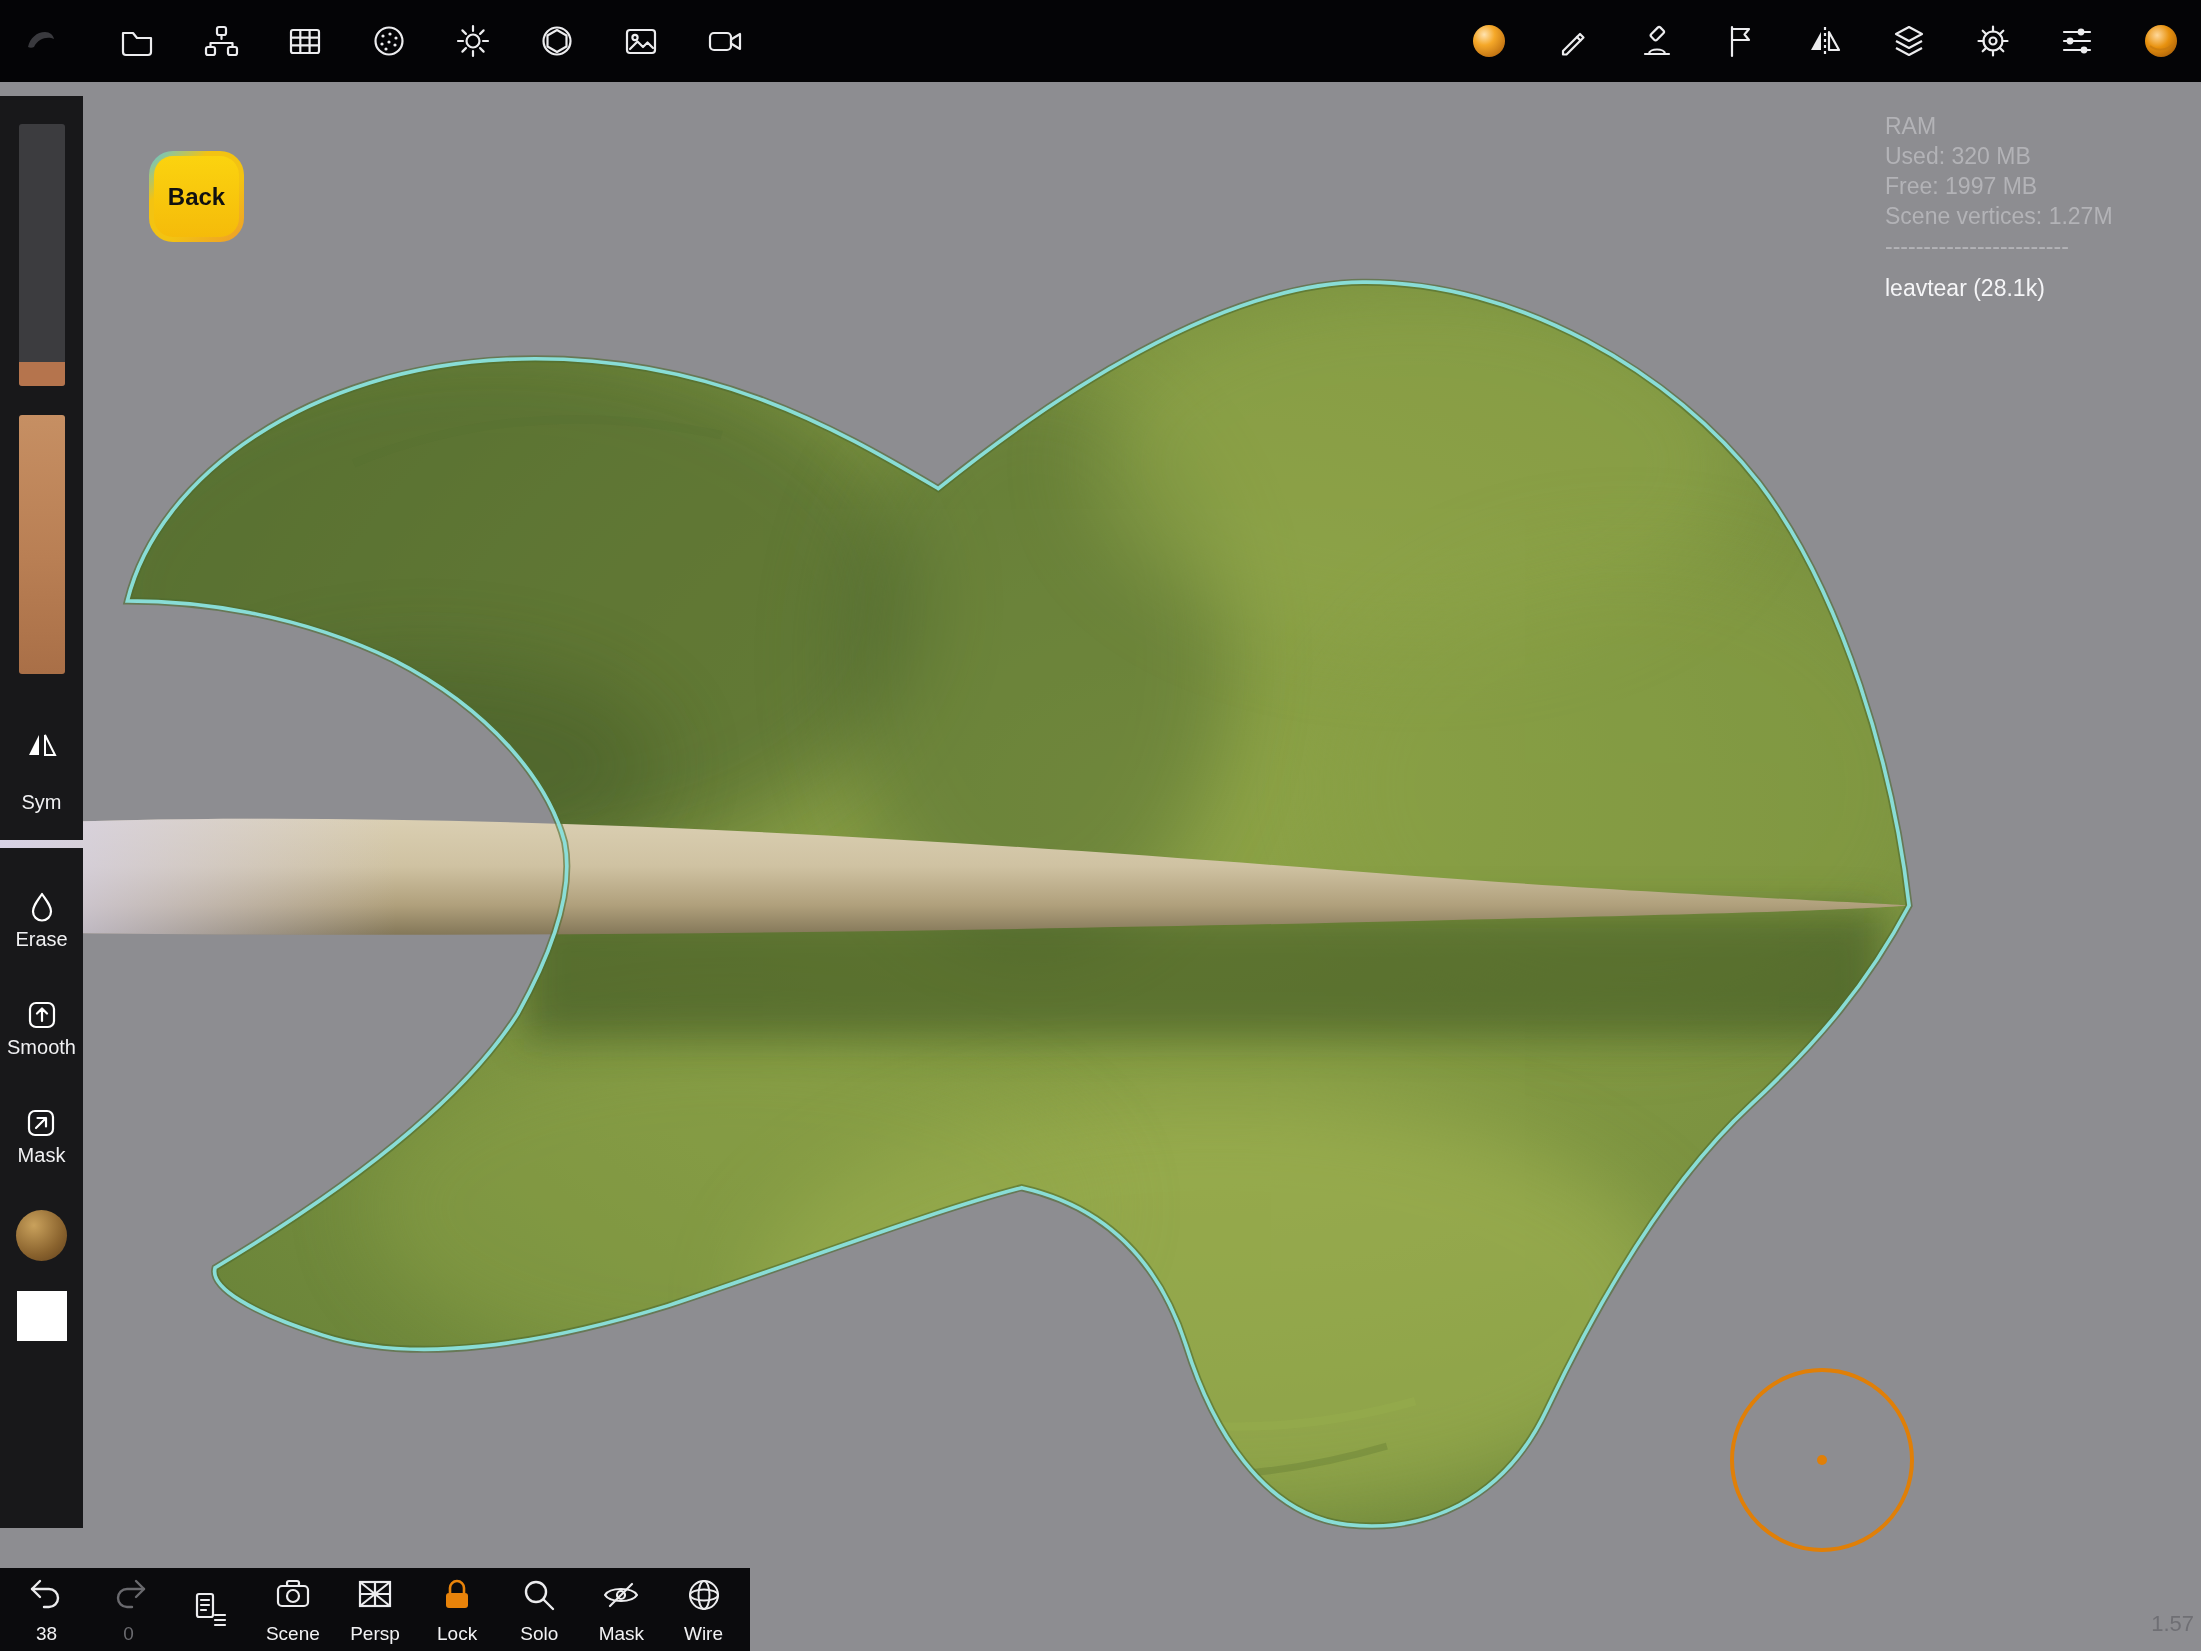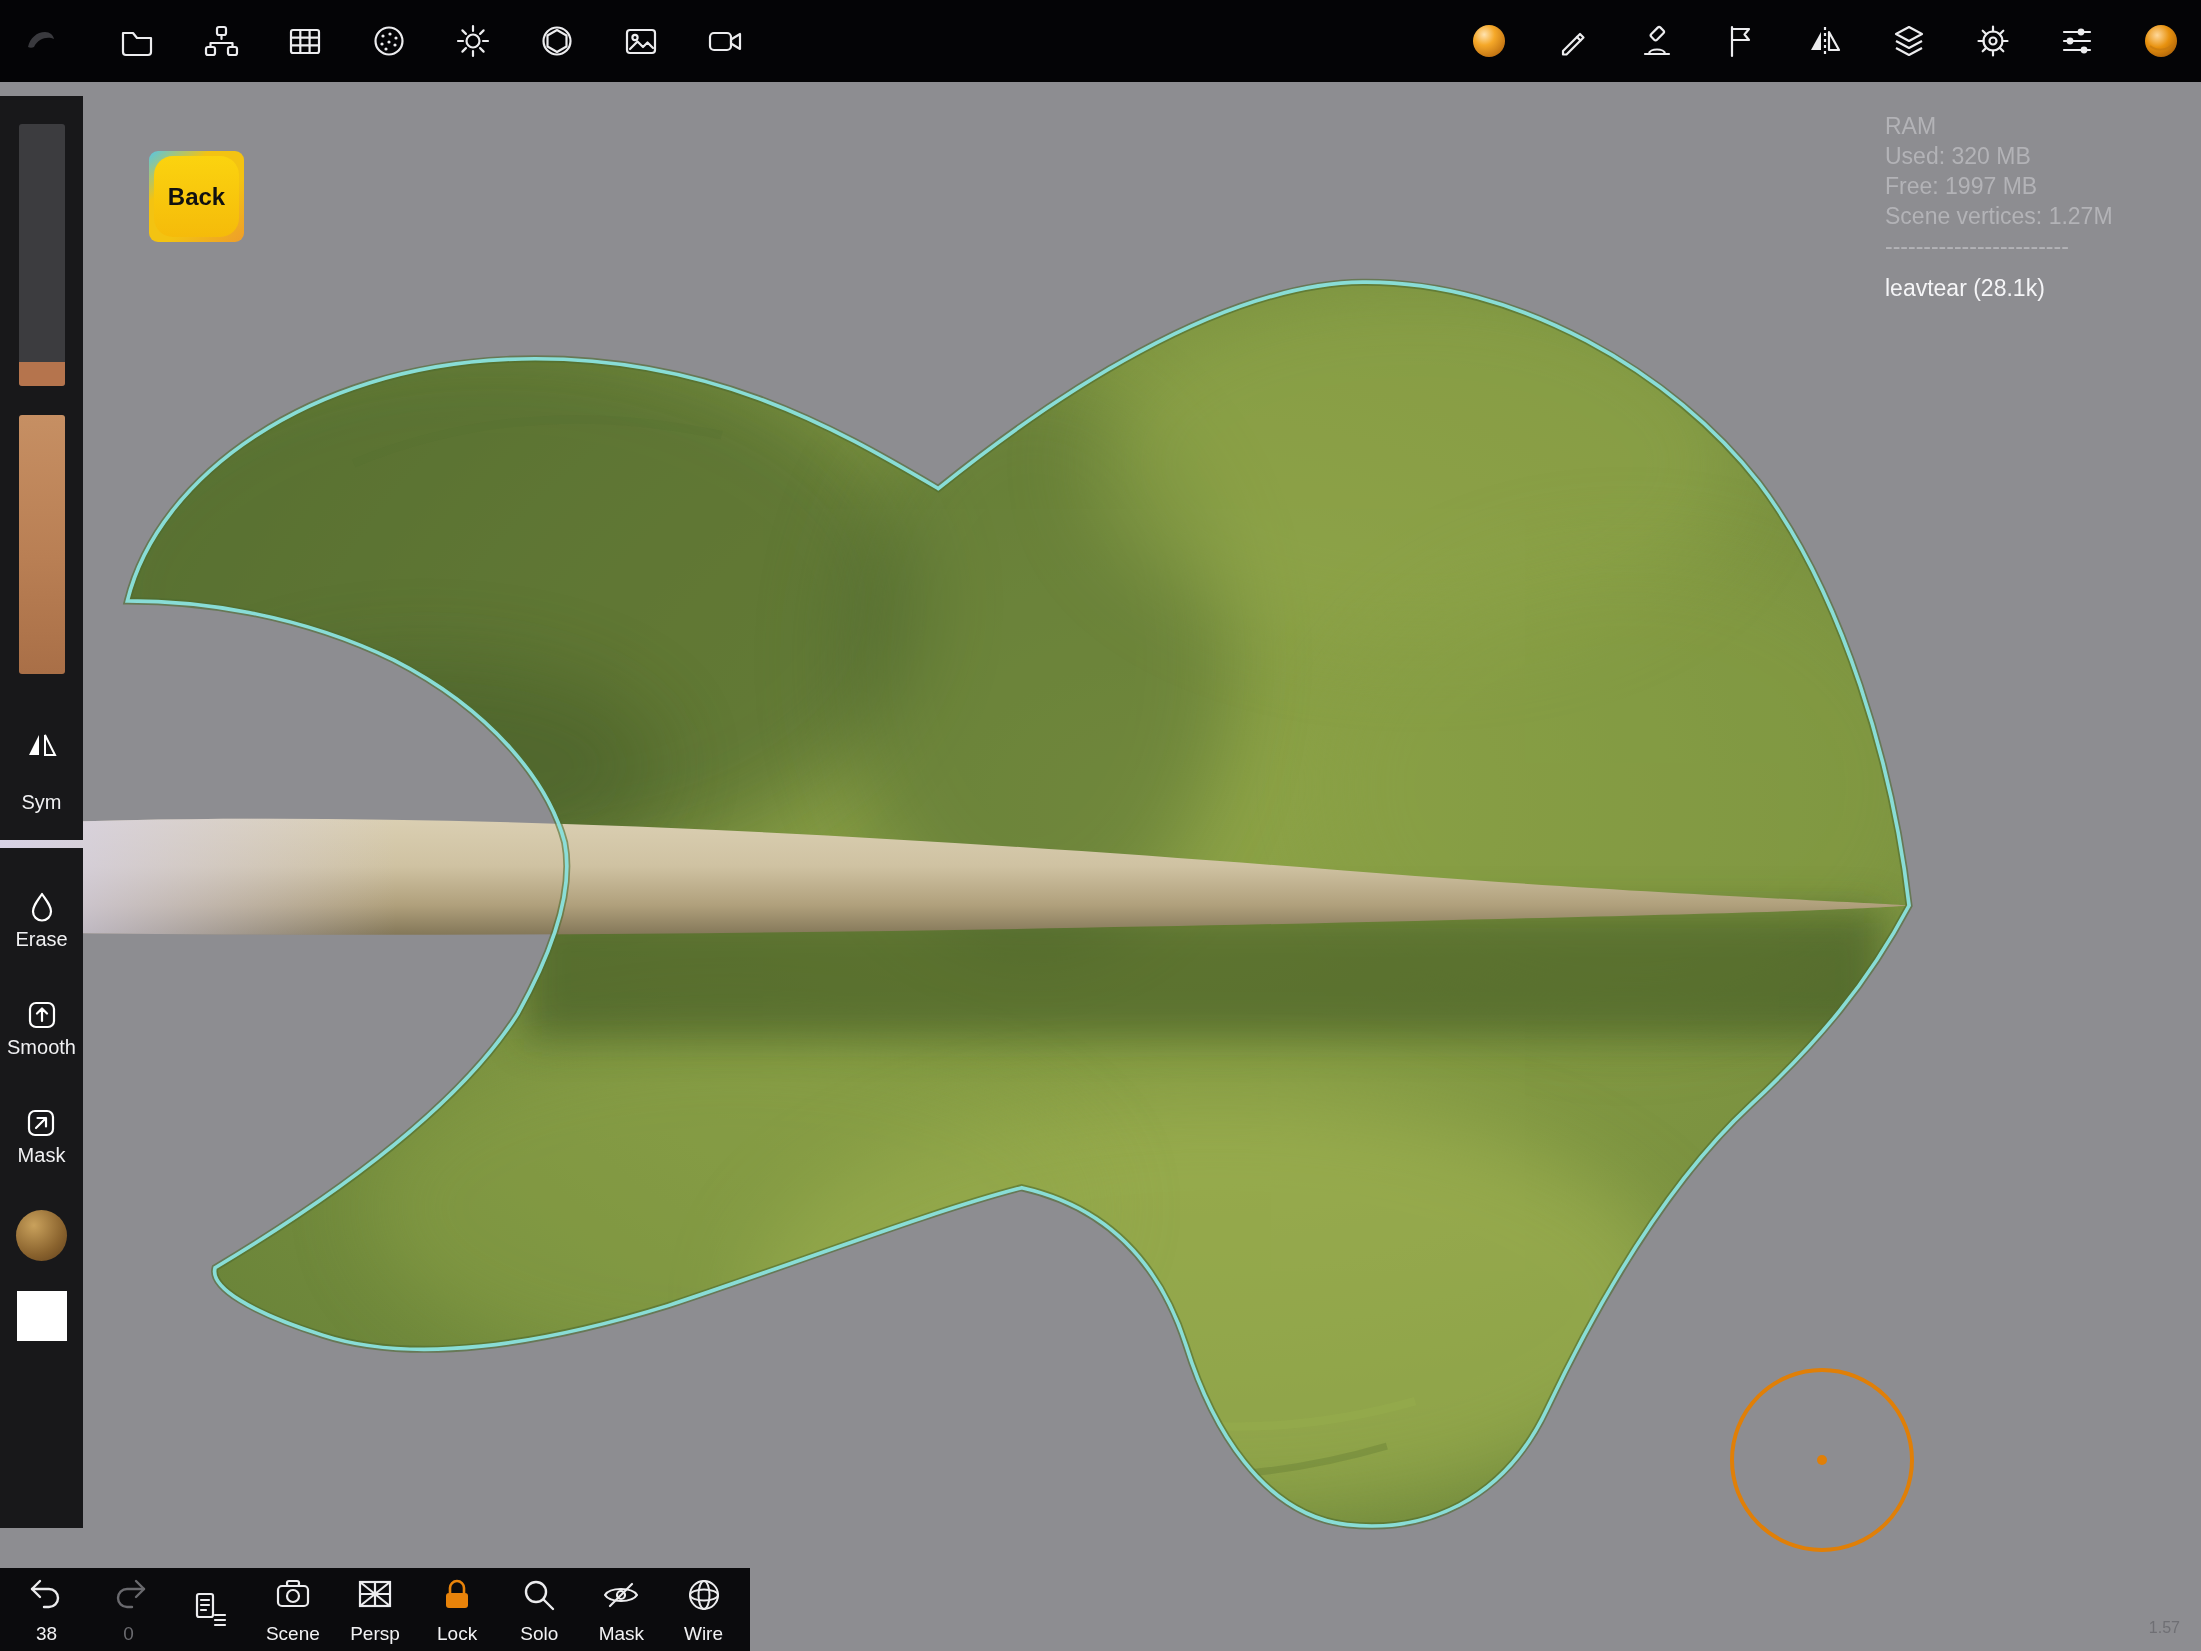--- a/index.html
+++ b/index.html
@@ -39,21 +39,21 @@
   .gap48{margin-top:48px;}
   .sphere-swatch{
     width:51px;height:51px;border-radius:50%;margin-top:44px;
     background:radial-gradient(circle at 35% 30%, #c9a15c, #8a632e 60%, #5f3f1c 100%);
   }
   .color-swatch{width:50px;height:50px;background:#ffffff;margin-top:30px;}
 
   
   .back-btn{
     position:absolute;left:149px;top:151px;width:95px;height:91px;
-    border-radius:9px;padding:5px;box-sizing:border-box;z-index:20;
+    border-radius:24px;padding:5px;box-sizing:border-box;z-index:20;
     background:linear-gradient(140deg,#55c6e6 0%,#f3c312 30%,#f3c312 62%,#ee9d2b 100%);
     cursor:pointer;
   }
   .back-btn .inner{
     width:100%;height:100%;border-radius:19px;
     background:linear-gradient(180deg,#fbd30f 0%,#f5bb0a 100%);
     display:flex;align-items:center;justify-content:center;
   }
   .back-btn .inner span{font-size:24px;font-weight:bold;color:#111;}
 
@@ -66,21 +66,21 @@
     position:absolute;left:0;bottom:0;width:750px;height:83px;background:#0b0b0d;
     display:flex;align-items:center;justify-content:space-between;
     padding:0 18px;box-sizing:border-box;z-index:30;
   }
   .bitem{display:flex;flex-direction:column;align-items:center;gap:9px;cursor:pointer;min-width:57px;}
   .bitem .blabel{font-size:19px;color:#f2f2f4;line-height:20px;}
   .bitem .bcount{font-size:19px;color:#f2f2f4;line-height:20px;}
   .bitem.disabled .bcount{color:#6a6a6e;}
 
   
-  .zoom-label{position:absolute;right:22px;bottom:14px;font-size:16px;color:#6f6f74;z-index:10;}
+  .zoom-label{position:absolute;right:8px;bottom:14px;font-size:22px;color:#6f6f74;z-index:10;}
 
   
   .brush-cursor{
     position:absolute;left:1730px;top:1368px;width:184px;height:184px;border-radius:50%;
     border:4.5px solid #e07f07;box-sizing:border-box;z-index:15;
   }
   .brush-cursor .dot{
     position:absolute;left:50%;top:50%;width:10px;height:10px;margin:-5px 0 0 -5px;
     border-radius:50%;background:#e07f07;
   }

